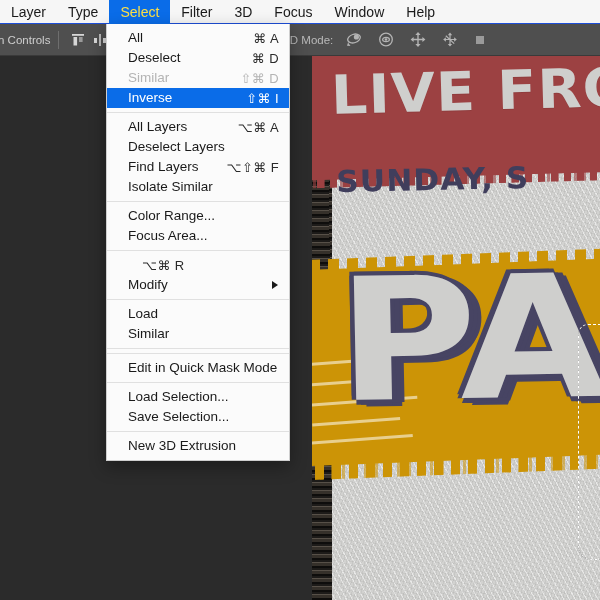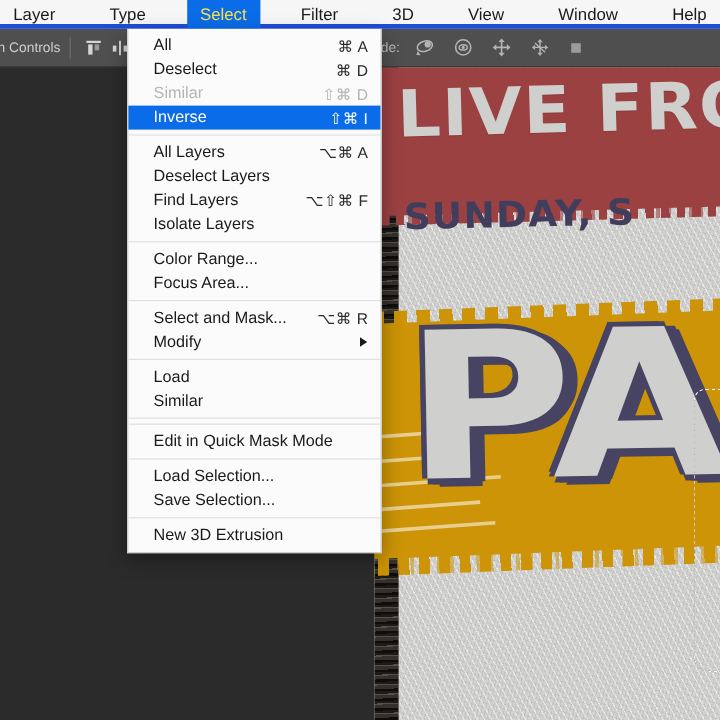--- a/index.html
+++ b/index.html
@@ -98,24 +98,23 @@
     position:absolute; left:0; top:0; width:20px; height:100%;
     background:
       repeating-linear-gradient(178deg, #1d1b19 0 2px, #575048 2px 3px, #35302a 3px 6px, #0e0d0c 6px 8px),
       #2a2622;
   }
 
   
   #menubar{
     position:absolute; left:0; top:0; width:600px; height:24px;
     background:#f6f6f6;
-    border-bottom:4px solid #1d4ed8;
+    border-bottom:1px solid #1d4ed8;
     display:flex; align-items:stretch;
     z-index:30;
-    justify-content:space-between;
   }
   .menubar-item{
     display:flex; align-items:center;
     padding:0 11px;
     font-size:14px; color:#1a1a1a;
     height:24px; cursor:default;
     white-space:nowrap;
   }
   .menubar-item.active{ background:#0a6ce8; color:#fde047; }
 
@@ -131,21 +130,21 @@
     font-size:11.5px; color:#cfcfcf; padding-left:0; margin-left:-2px;
     white-space:nowrap;
   }
   .opt-sep{ width:1px; height:18px; background:#6e6e6e; margin:0 8px; flex:none; }
   .opt-icon{ width:22px; height:22px; display:flex; align-items:center; justify-content:center; flex:none; }
   .opt-icon svg{ display:block; }
   #mode3d-label{ font-size:11.5px; color:#b9b9b9; white-space:nowrap; margin-right:4px; }
 
   
   #select-menu{
-    position:absolute; left:106px; top:24px; width:212px;
+    position:absolute; left:106px; top:24px; width:184px;
     background:#fbfbfb;
     border:1px solid #cfcfcf;
     border-top:none;
     box-shadow:0 6px 16px rgba(0,0,0,.33);
     z-index:40;
     padding:4px 0 4px 0;
     font-size:13.5px;
     color:#1a1a1a;
   }
   .menu-item{
@@ -318,21 +317,21 @@
     <div class="menubar-item active">
       <span>Select</span>
     </div>
     <div class="menubar-item">
       <span>Filter</span>
     </div>
     <div class="menubar-item">
       <span>3D</span>
     </div>
     <div class="menubar-item">
-      <span>View</span>
+      <span>Focus</span>
     </div>
     <div class="menubar-item">
       <span>Window</span>
     </div>
     <div class="menubar-item">
       <span>Help</span>
     </div>
   </div>
 
 <div id="select-menu">
@@ -359,35 +358,34 @@
     </div>
     <div class="menu-item">
       <span class="mi-label">Deselect Layers</span>
       <span class="mi-shortcut"></span>
     </div>
     <div class="menu-item">
       <span class="mi-label">Find Layers</span>
       <span class="mi-shortcut">⌥⇧⌘ F</span>
     </div>
     <div class="menu-item">
-      <span class="mi-label">Isolate Layers</span>
+      <span class="mi-label">Isolate Similar</span>
       <span class="mi-shortcut"></span>
     </div>
     <div class="menu-sep"></div>
     <div class="menu-item">
       <span class="mi-label">Color Range...</span>
       <span class="mi-shortcut"></span>
     </div>
     <div class="menu-item">
       <span class="mi-label">Focus Area...</span>
       <span class="mi-shortcut"></span>
     </div>
     <div class="menu-sep"></div>
     <div class="menu-item">
-      <span class="mi-label">Select and Mask...</span>
       <span class="mi-shortcut">⌥⌘ R</span>
     </div>
     <div class="menu-item">
       <span class="mi-label">Modify</span>
       <span class="submenu-arrow"></span>
     </div>
     <div class="menu-sep"></div>
     <div class="menu-item">
       <span class="mi-label">Load</span>
       <span class="mi-shortcut"></span>

